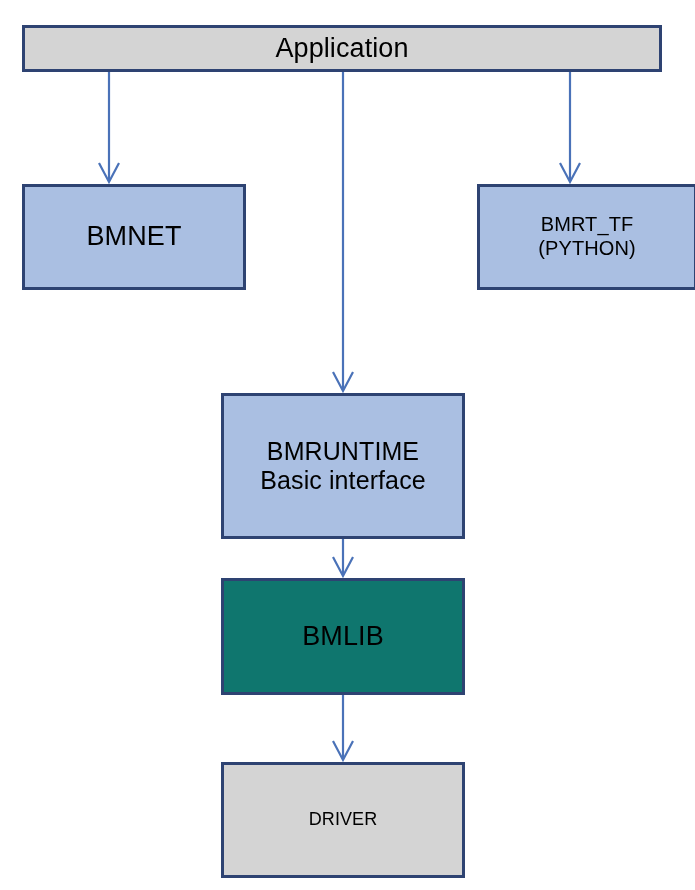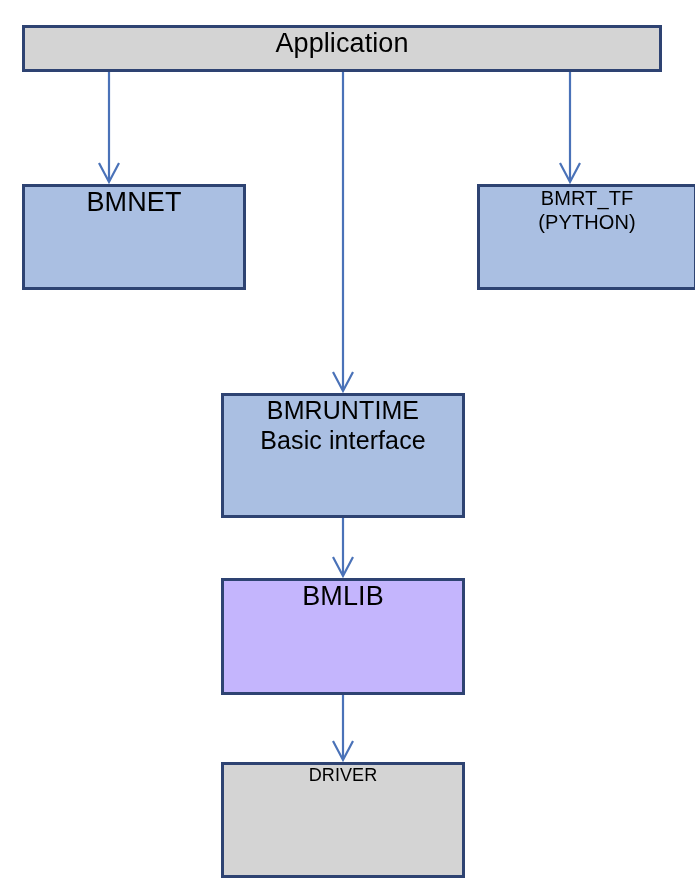--- a/index.html
+++ b/index.html
@@ -15,45 +15,46 @@
     width: 695px;
     height: 890px;
     background: #ffffff;
     overflow: hidden;
   }
   .node {
     position: absolute;
     box-sizing: border-box;
     border: 3px solid #2e4372;
     display: flex;
+    align-items: center;
     justify-content: center;
     text-align: center;
     color: #000000;
     line-height: 1.18;
     letter-spacing: 0.1px;
     font-weight: 400;
     white-space: pre-line;
     user-select: none;
   }
   .node.fill-grey   { background: #d4d4d4; }
   .node.fill-blue   { background: #aabfe2; }
-  .node.fill-yellow { background: #c4b5fd; }
+  .node.fill-yellow { background: #0f766e; }
 
   .node-label {
     display: block;
     width: 100%;
     padding: 0 4px;
     box-sizing: border-box;
   }
 
   
   #node-application { left: 22px;  top: 25px;  width: 640px; height: 47px;  font-size: 27px; }
   #node-bmnet       { left: 22px;  top: 184px; width: 224px; height: 106px; font-size: 27px; }
   #node-bmrt-tf     { left: 477px; top: 184px; width: 220px; height: 106px; font-size: 20px; }
-  #node-bmruntime   { left: 221px; top: 393px; width: 244px; height: 125px; font-size: 25px; }
+  #node-bmruntime   { left: 221px; top: 393px; width: 244px; height: 146px; font-size: 25px; }
   #node-bmlib       { left: 221px; top: 578px; width: 244px; height: 117px; font-size: 27px; }
   #node-driver      { left: 221px; top: 762px; width: 244px; height: 116px; font-size: 18px; }
 
   
   #arrow-layer {
     position: absolute;
     left: 0; top: 0;
     width: 695px;
     height: 890px;
     pointer-events: none;

